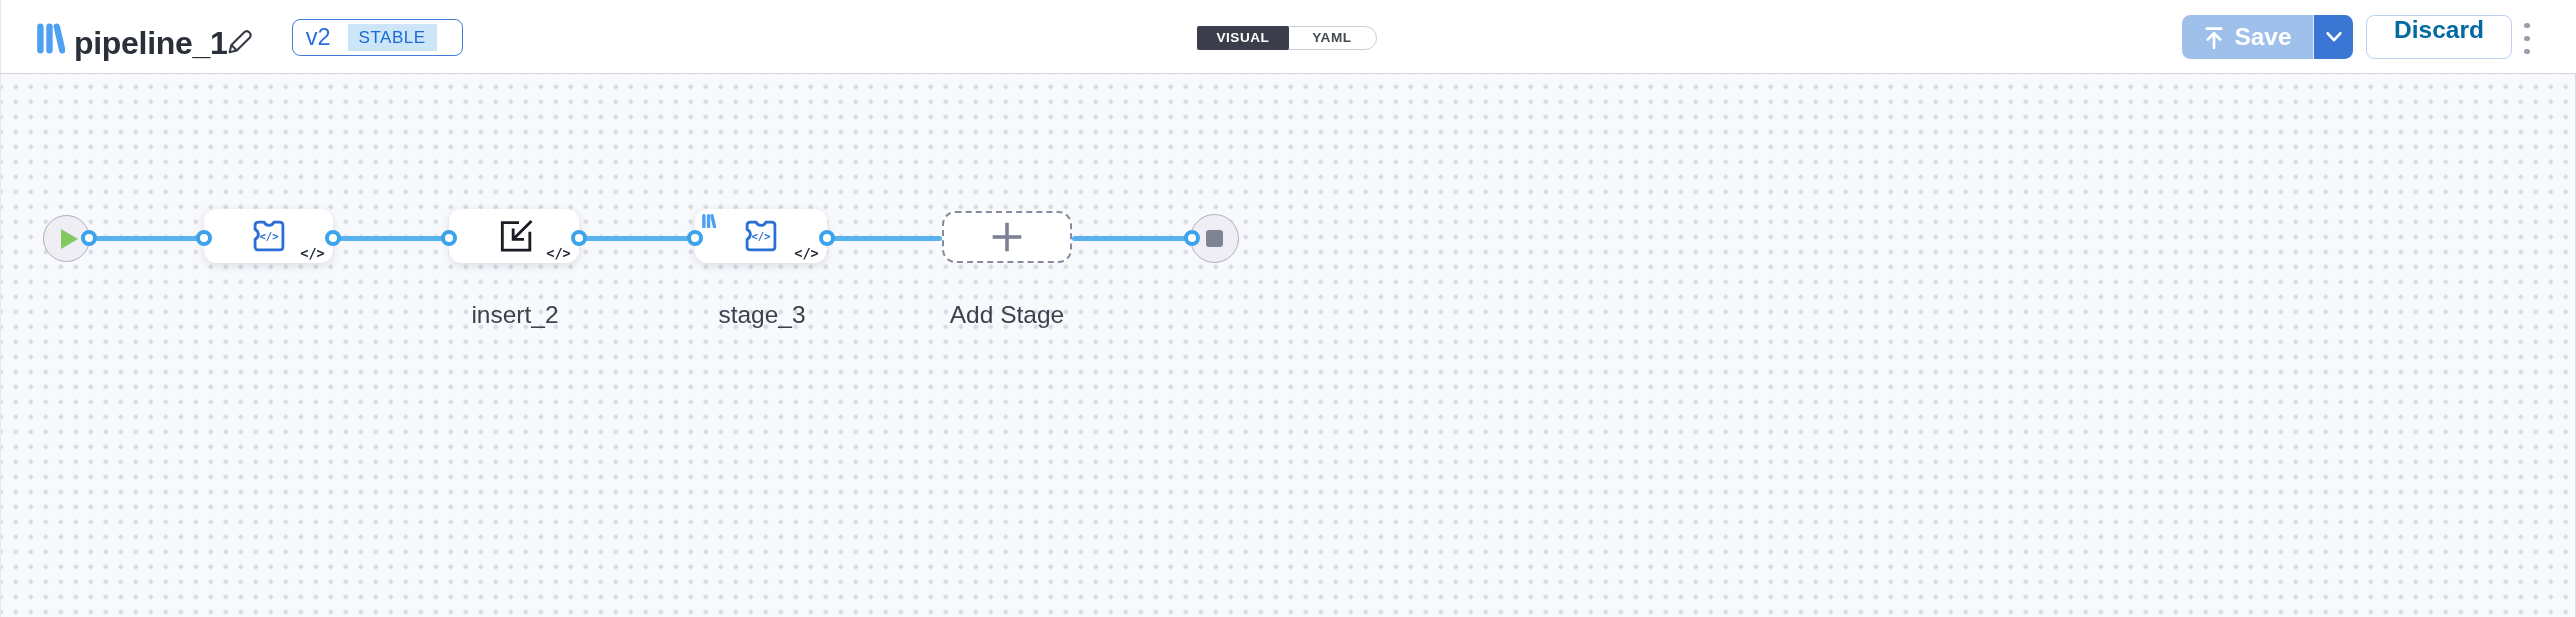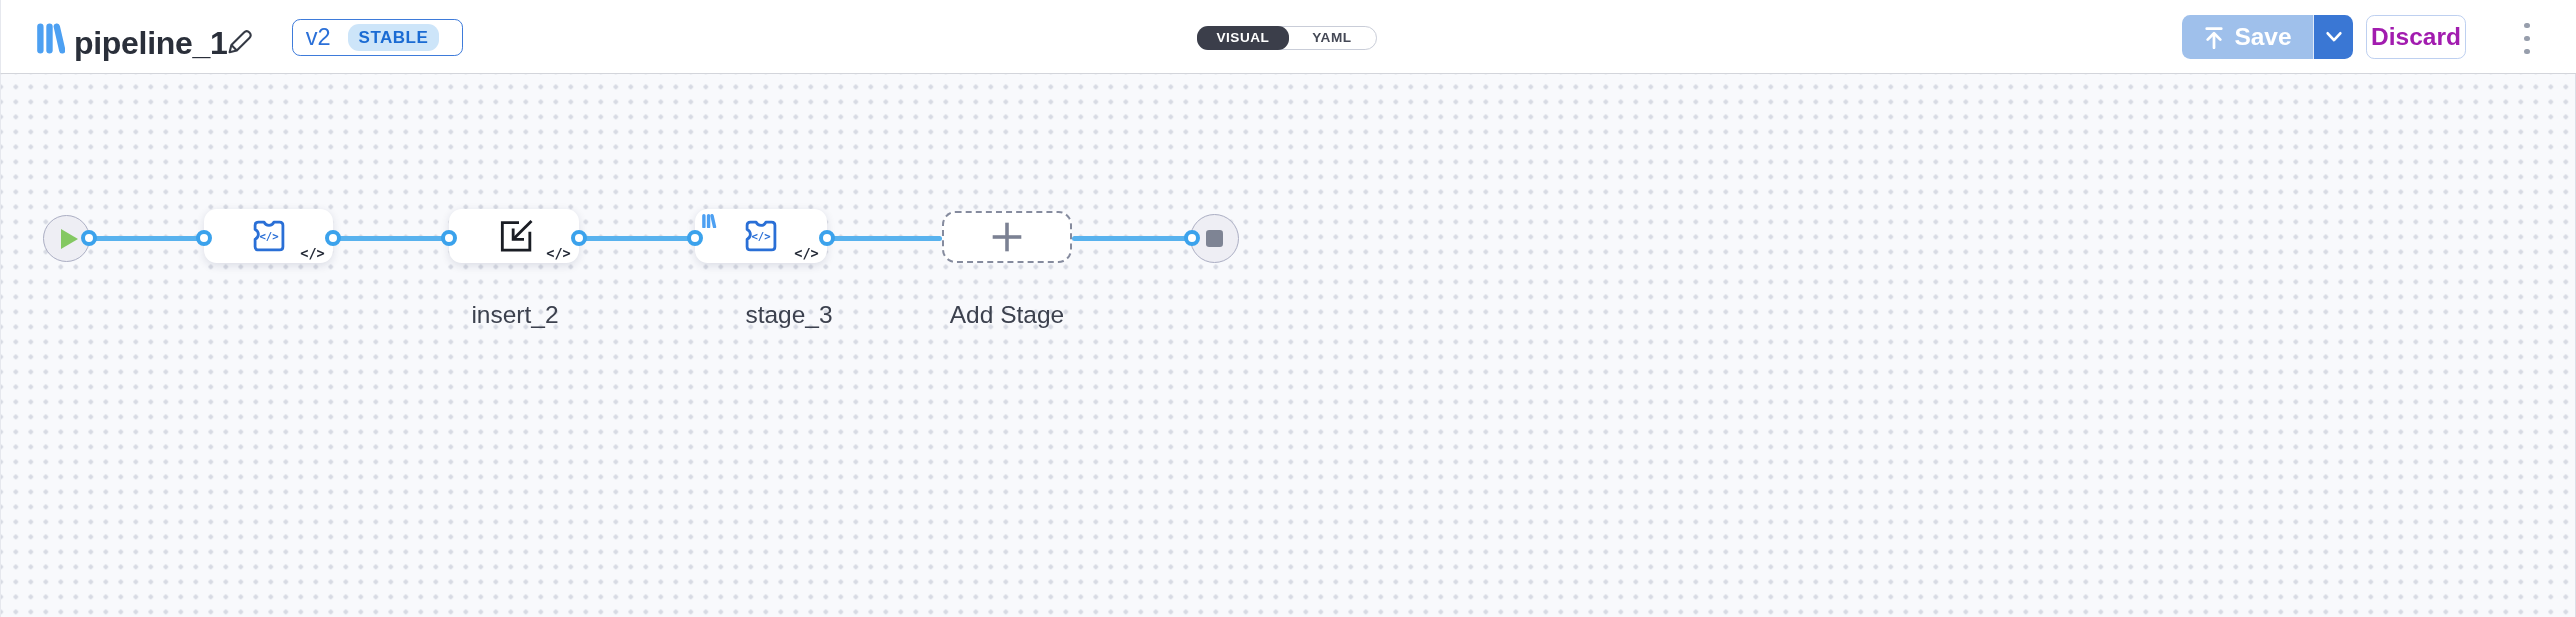--- a/index.html
+++ b/index.html
@@ -10,39 +10,39 @@
   .header { position:absolute; top:0; left:0; width:2576px; height:74px;
     background:#ffffff; border-bottom:1.8px solid #d3d5db; border-left:0.9px solid #e6e8ee; z-index:10; }
   .brand-logo { position:absolute; left:33px; top:23px; }
   .page-title { position:absolute; left:73px; top:25.4px; font-size:32px; font-weight:700; color:#2a2f3a; letter-spacing:-0.3px; }
   .edit-pencil { position:absolute; left:225px; top:28px; cursor:pointer; }
 
   .version-chip { position:absolute; left:291px; top:19px; width:171px; height:37px;
     border:1.8px solid #3e7bda; border-radius:8.2px; background:#fff;
     display:flex; align-items:center; padding:0 12.7px; gap:17px; cursor:pointer; }
   .version-label { color:#2b70d8; font-size:23.6px; }
-  .version-badge { background:#cde5f9; color:#1a6bd3; font-size:17px; font-weight:700;
-    letter-spacing:0.5px; padding:3.6px 11px; border-radius:11px; }
+  .version-badge { background:#cde5f9; color:#1a6bd3; font-size:17px; font-weight:400;
+    letter-spacing:0.5px; padding:3.6px 11px; border-radius:0; }
 
   .mode-toggle { position:absolute; left:1196px; top:26px; width:180px; height:23.6px;
     border:1.4px solid #c9cdd8; border-radius:11.8px; background:#fff; display:flex; align-items:stretch; }
   .mode-opt { flex:1; display:flex; align-items:center; justify-content:center;
-    font-size:13.6px; font-weight:700; letter-spacing:0.5px; border-radius:11px; cursor:pointer; }
+    font-size:13.6px; font-weight:700; letter-spacing:0.5px; border-radius:2px; cursor:pointer; }
   .mode-opt.selected { background:#3b3e4a; color:#ffffff; margin:-1.4px; flex:1.05; }
   .mode-opt.unselected { color:#454956; }
 
   .save-btn { position:absolute; left:2181px; top:15.4px; width:171px; height:44px;
     border-radius:8.2px; overflow:hidden; display:flex; cursor:pointer; }
   .save-main { width:148px; background:#9fc0eb; color:#fff; display:flex; align-items:center;
     justify-content:center; gap:9px; font-size:24.5px; font-weight:700; }
   .save-caret { width:45px; background:#3a77d4; display:flex; align-items:center; justify-content:center;
     border-left:1.8px solid rgba(255,255,255,0.85); }
-  .discard-btn { position:absolute; left:2365px; top:15.4px; width:100px; height:44px;
-    background:#fff; border:1.8px solid #bed0f0; border-radius:8.2px; color:#a21caf;
-    font-size:24.5px; font-weight:700; display:flex; align-items:center; justify-content:center; cursor:pointer; }
+  .discard-btn { position:absolute; left:2365px; top:15.4px; width:146px; height:44px;
+    background:#fff; border:1.8px solid #bed0f0; border-radius:8.2px; color:#0369a1;
+    font-size:24.5px; font-weight:700; display:flex; justify-content:center; cursor:pointer; }
   .kebab { position:absolute; left:2518px; top:23px; width:16.3px; height:31px;
     display:flex; flex-direction:column; align-items:center; justify-content:space-between; cursor:pointer; }
   .kebab span { width:5.4px; height:5.4px; border-radius:50%; background:#979eac; }
 
   
   .canvas { position:absolute; top:74px; left:0; width:2576px; height:543px;
     background-color:#f8f9fc;
     background-image:radial-gradient(circle, #d7dae3 2px, rgba(0,0,0,0) 2.4px);
     background-size:15px 15px; background-position:7.3px 5.4px;
     border-right:1.8px solid #dcdee6; border-left:0.9px solid #e6e8ee; }
@@ -187,16 +187,16 @@
   <div class="port" style="left:80px;"></div>
   <div class="port" style="left:195px;"></div>
   <div class="port" style="left:324px;"></div>
   <div class="port" style="left:440px;"></div>
   <div class="port" style="left:570px;"></div>
   <div class="port" style="left:686px;"></div>
   <div class="port" style="left:818px;"></div>
   <div class="port" style="left:1183px;"></div>
 
   <div class="node-label" style="left:396px;">insert_2</div>
-  <div class="node-label" style="left:670px;">stage_3</div>
+  <div class="node-label" style="left:643px;">stage_3</div>
   <div class="node-label" style="left:888px;">Add Stage</div>
 </div>
 
 
 </body></html>

